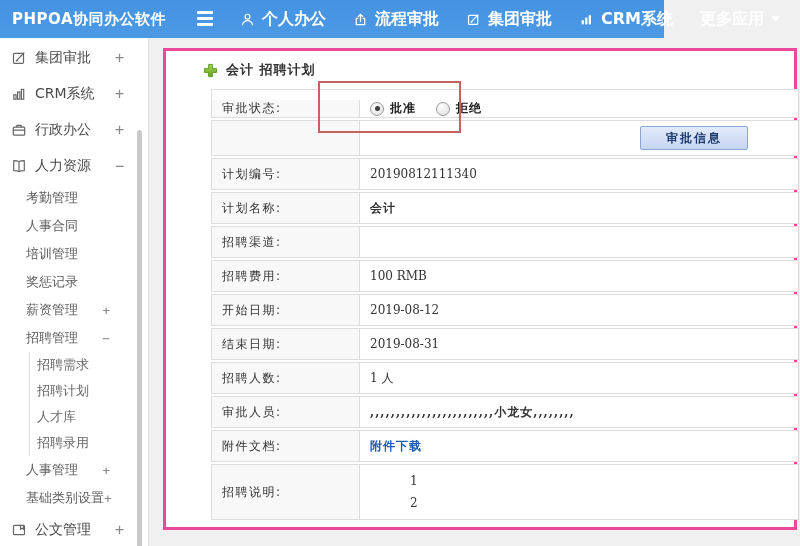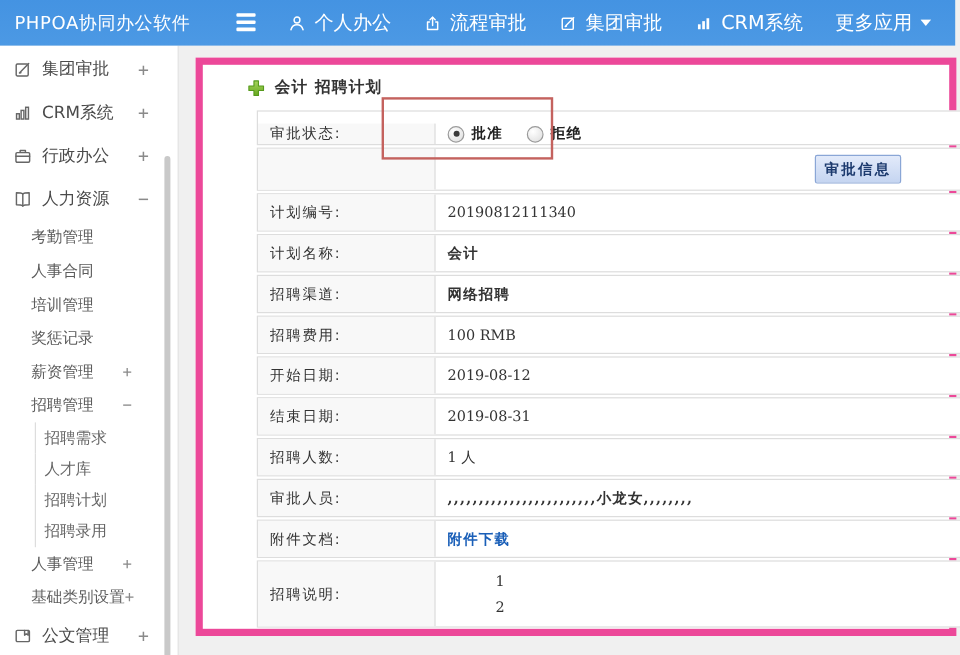--- a/index.html
+++ b/index.html
@@ -4,23 +4,23 @@
 <style>
   html,body{margin:0;padding:0;}
   body{
     width:800px;height:546px;position:relative;overflow:hidden;
     background:#f0f0f0;
     font-family:"DejaVu Sans","Liberation Sans",sans-serif;
     -webkit-font-smoothing:antialiased;
   }
   
   .topbar{
-    position:absolute;left:0;top:0;width:796px;height:38px;
+    position:absolute;left:0;top:0;width:664px;height:38px;
     background:linear-gradient(#4493e2,#4c99e4);
-    color:#fff;z-index:20;
+    color:#fff;z-index:20;font-weight:bold;
   }
   .logo{
     position:absolute;left:12px;top:0;height:38px;line-height:38px;
     font-size:15px;letter-spacing:.5px;white-space:nowrap;
   }
   .hamburger{
     position:absolute;left:197px;top:11px;width:18px;height:16px;cursor:pointer;
   }
   .hamburger span{display:block;height:2.5px;background:#fff;margin:0 0 3.5px 0;border-radius:1px;width:16px;}
   .nav{
@@ -42,21 +42,21 @@
   .side-item .lbl{flex:0 0 auto;}
   .side-item .exp{color:#8a8a8a;font-size:15px;font-family:"DejaVu Sans Mono",monospace;}
   .side-item.l1 .exp{margin-left:auto;margin-right:24px;}
   .side-item.l2 .exp{margin-left:auto;margin-right:38px;font-size:13px;}
   .scroll-thumb{
     position:absolute;right:6px;top:92px;width:5px;height:418px;background:#c9c9c9;border-radius:3px;
   }
   
   .panel{
     position:absolute;left:163px;top:48px;width:634px;height:482px;background:#fff;
-    border:6px solid #ec4899;box-sizing:border-box;z-index:5;
+    border:3px solid #ec4899;box-sizing:border-box;z-index:5;
   }
   .page-title{
     display:flex;align-items:center;gap:8px;margin:10px 0 10px 37px;
     font-size:13px;font-weight:bold;color:#333;letter-spacing:1px;
   }
   .page-title svg{display:block;}
   
   .form-table{margin-left:45px;width:588px;}
   .form-row{
     display:flex;border:1px solid #ddd;margin-bottom:2px;background:#fff;min-height:30px;
@@ -77,21 +77,21 @@
   .row-tall .cell-value{flex-direction:column;align-items:flex-start;justify-content:center;gap:8px;padding:6px 0 6px 10px;}
   .radio-group{display:flex;align-items:center;gap:6px;}
   .radio{
     width:12px;height:12px;border-radius:50%;border:1px solid #9a9a9a;
     background:radial-gradient(circle at 35% 30%,#ffffff,#dcdcdc);
     display:inline-flex;align-items:center;justify-content:center;cursor:pointer;
   }
   .radio.checked::after{content:"";width:5px;height:5px;border-radius:50%;background:#3c3c3c;}
   .radio-lbl{font-size:12px;font-weight:bold;color:#222;letter-spacing:1px;margin-right:14px;}
   .approve-btn{
-    margin-left:auto;margin-right:50px;height:24px;padding:0 7px;
+    margin-left:auto;margin-right:50px;height:24px;padding:0 25px;
     font-size:12px;font-weight:bold;color:#1c3a6e;letter-spacing:2px;
     background:linear-gradient(#e2eafa,#c5d5f1);
     border:1px solid #8aa6d6;border-radius:2px;cursor:pointer;
     font-family:"DejaVu Sans",sans-serif;
   }
   .link{color:#1a5fb8;font-weight:bold;letter-spacing:1px;text-decoration:none;cursor:pointer;font-size:12px;}
   
   .annotation-box{
     position:absolute;left:318px;top:81px;width:139px;height:48px;
     border:2px solid #c4625e;z-index:40;pointer-events:none;
@@ -221,24 +221,24 @@
         <span class="exp">+</span>
       </div>
       <div class="side-item l2">
         <span class="lbl">招聘管理</span>
         <span class="exp">−</span>
       </div>
       <div class="side-item l3">
         <span class="lbl">招聘需求</span>
       </div>
       <div class="side-item l3">
+        <span class="lbl">招聘计划</span>
+      </div>
+      <div class="side-item l3">
         <span class="lbl">人才库</span>
-      </div>
-      <div class="side-item l3">
-        <span class="lbl">招聘计划</span>
       </div>
       <div class="side-item l3">
         <span class="lbl">招聘录用</span>
       </div>
       <div class="side-item l2">
         <span class="lbl">人事管理</span>
         <span class="exp">+</span>
       </div>
       <div class="side-item l2">
         <span class="lbl">基础类别设置</span>
@@ -298,21 +298,20 @@
   <div class="form-row">
         <div class="cell-label">计划编号:</div>
         <div class="cell-value">20190812111340</div>
       </div>
       <div class="form-row">
         <div class="cell-label">计划名称:</div>
         <div class="cell-value cn">会计</div>
       </div>
       <div class="form-row">
         <div class="cell-label">招聘渠道:</div>
-        <div class="cell-value cn">网络招聘</div>
       </div>
       <div class="form-row">
         <div class="cell-label">招聘费用:</div>
         <div class="cell-value">100 RMB</div>
       </div>
       <div class="form-row">
         <div class="cell-label">开始日期:</div>
         <div class="cell-value">2019-08-12</div>
       </div>
       <div class="form-row">

